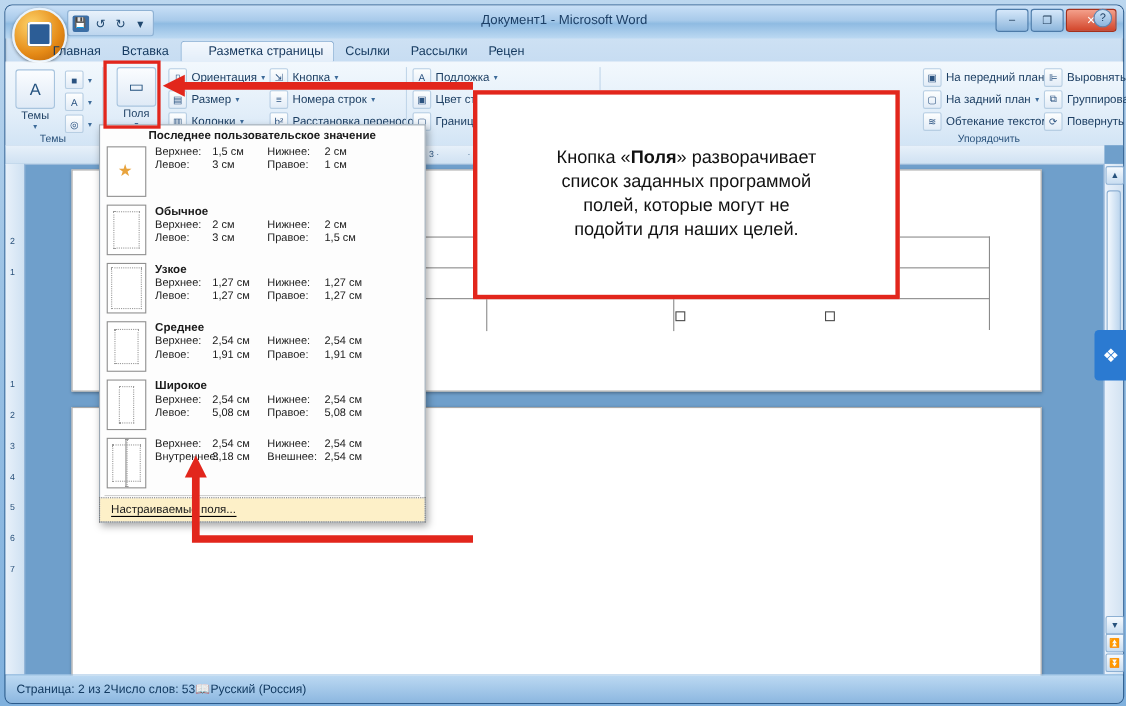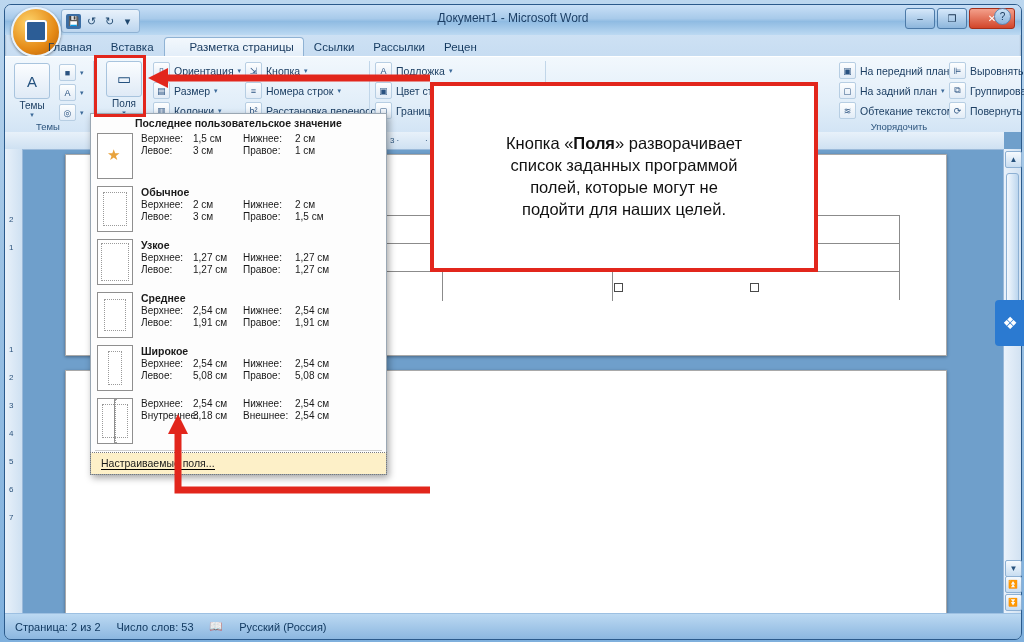--- a/index.html
+++ b/index.html
@@ -131,21 +131,21 @@
   .vscroll .thumb{position:absolute;left:2px;right:2px;top:24px;height:150px;border-radius:3px;
     background:linear-gradient(90deg,#f4f9fe,#bdd6ee);border:1px solid #8db0d3;}
   .arrowbtn{position:absolute;left:1px;width:15px;height:15px;border:1px solid #8db0d3;border-radius:2px;
     background:linear-gradient(180deg,#f6fafe,#c8ddf1);font-size:8px;color:#27527d;display:flex;align-items:center;justify-content:center;}
 
   
   .status{
     position:absolute;left:0;right:0;bottom:0;height:25px;border-radius:0 0 6px 6px;
     background:linear-gradient(180deg,#bcd9f2,#8cb7e0);
     border-top:1px solid #9dc0e2;
-    font-size:11px;color:#123a61;display:flex;align-items:center;gap:16px;padding-left:10px;
+    font-size:11px;color:#123a61;display:flex;align-items:center;padding-left:10px;
   }
   .status .right{position:absolute;right:8px;top:3px;display:flex;align-items:center;gap:6px;}
   .zoomslider{width:78px;height:4px;background:#5e8cba;border-radius:2px;position:relative;}
   .zoomslider .knob{position:absolute;left:34px;top:-5px;width:6px;height:14px;background:#eaf3fb;border:1px solid #3f6e9c;border-radius:2px;}
   .viewbtn{width:15px;height:13px;border:1px solid #3f6e9c;background:linear-gradient(180deg,#f0f7fd,#c4daf0);}
 
   
   .dropdown{
     position:absolute;left:90px;top:113px;width:295px;
     background:#fdfdfd;border:1px solid #9aa7b3;

